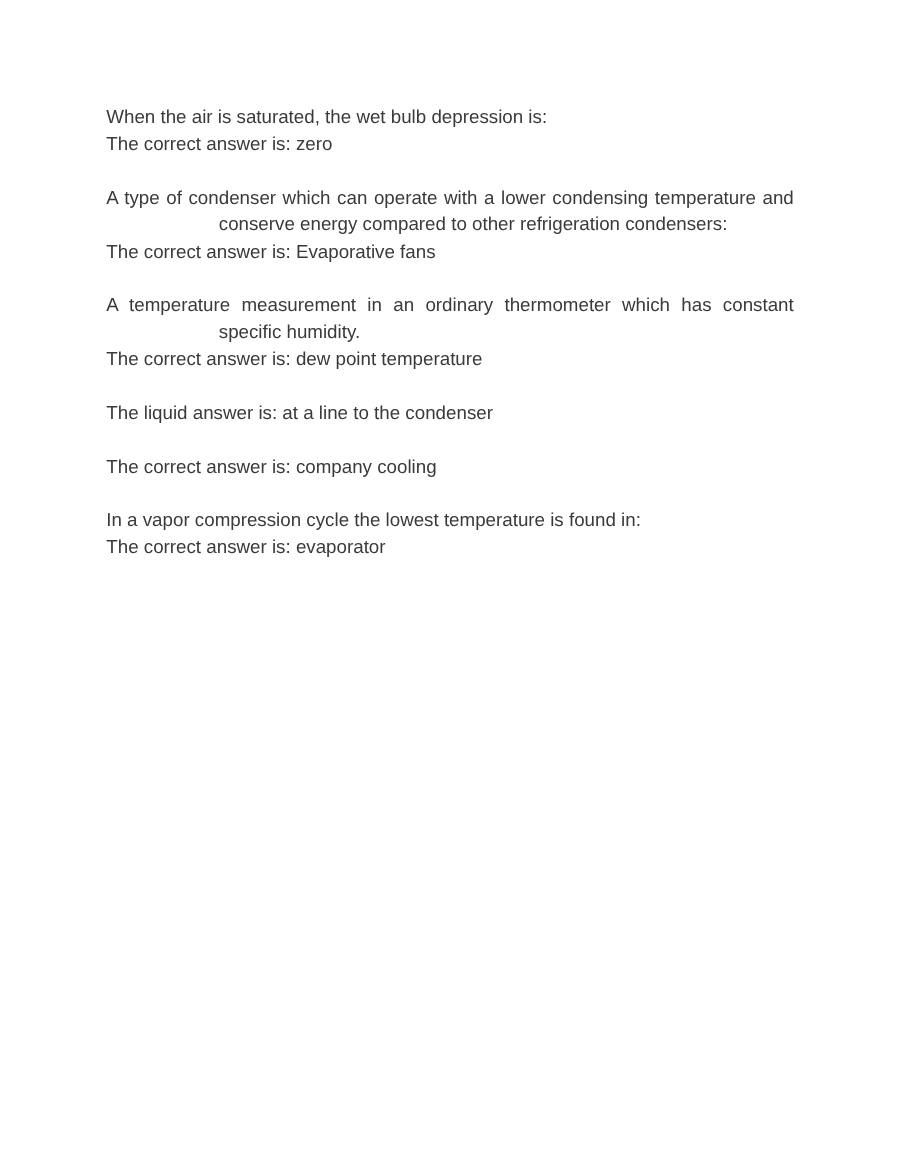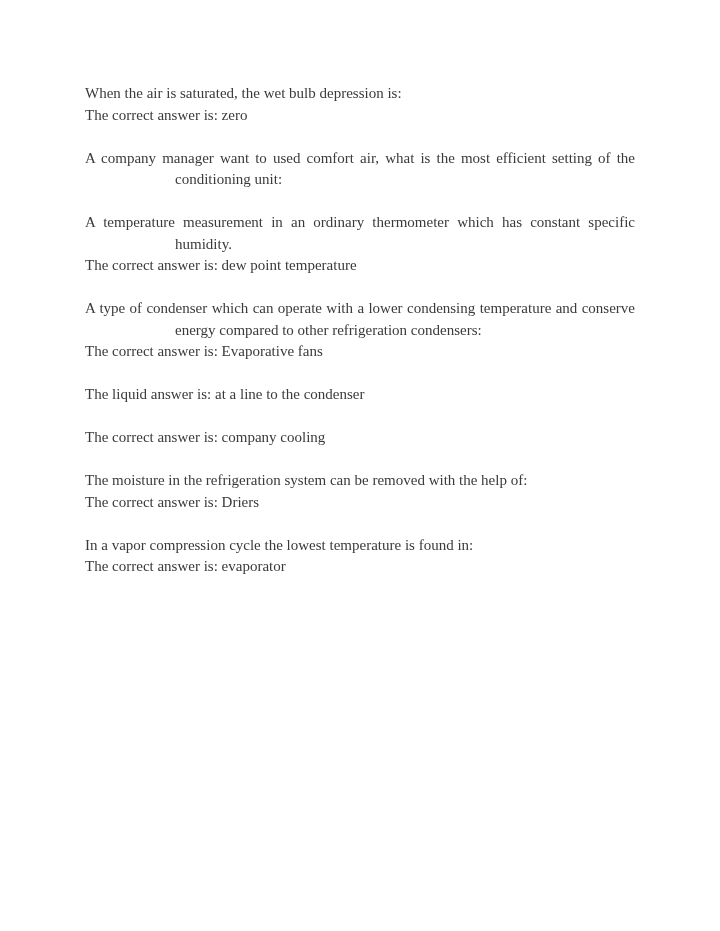--- a/index.html
+++ b/index.html
@@ -11,21 +11,21 @@
     width: 720px;
     height: 931px;
     overflow: hidden;
   }
   .page {
     box-sizing: border-box;
     width: 720px;
     height: 931px;
     padding: 83px 85px 0 85px;
     background: #ffffff;
-    font-family: Liberation Serif, serif;
+    font-family: Liberation Sans, sans-serif;
     font-size: 15px;
     line-height: 21.5px;
     color: #3a3a3a;
   }
   .qa-item {
     margin: 0 0 21.5px 0;
   }
   .question, .answer {
     text-align: justify;
     padding-left: 90px;
@@ -36,44 +36,39 @@
 </head>
 <body>
 
 <div class="page" id="page">
   <div class="qa-item">
     <p class="question">When the air is saturated, the wet bulb depression is:</p>
     <p class="answer">The correct answer is: zero</p>
   </div>
 
   <div class="qa-item">
-    <p class="question">A company manager want to used comfort air, what is the most efficient setting of the conditioning unit:</p>
+  </div>
+
+  <div class="qa-item">
+    <p class="question">A type of condenser which can operate with a lower condensing temperature and conserve energy compared to other refrigeration condensers:</p>
+    <p class="answer">The correct answer is: Evaporative fans</p>
   </div>
 
   <div class="qa-item">
     <p class="question">A temperature measurement in an ordinary thermometer which has constant specific humidity.</p>
     <p class="answer">The correct answer is: dew point temperature</p>
-  </div>
-
-  <div class="qa-item">
-    <p class="question">A type of condenser which can operate with a lower condensing temperature and conserve energy compared to other refrigeration condensers:</p>
-    <p class="answer">The correct answer is: Evaporative fans</p>
   </div>
 
   <div class="qa-item">
     <p class="answer">The liquid answer is: at a line to the condenser</p>
   </div>
 
   <div class="qa-item">
     <p class="answer">The correct answer is: company cooling</p>
   </div>
 
 
-  <div class="qa-item">
-    <p class="question">The moisture in the refrigeration system can be removed with the help of:</p>
-    <p class="answer">The correct answer is: Driers</p>
-  </div>
 
   <div class="qa-item">
     <p class="question">In a vapor compression cycle the lowest temperature is found in:</p>
     <p class="answer">The correct answer is: evaporator</p>
   </div>
 </div>
 
 </body></html>

